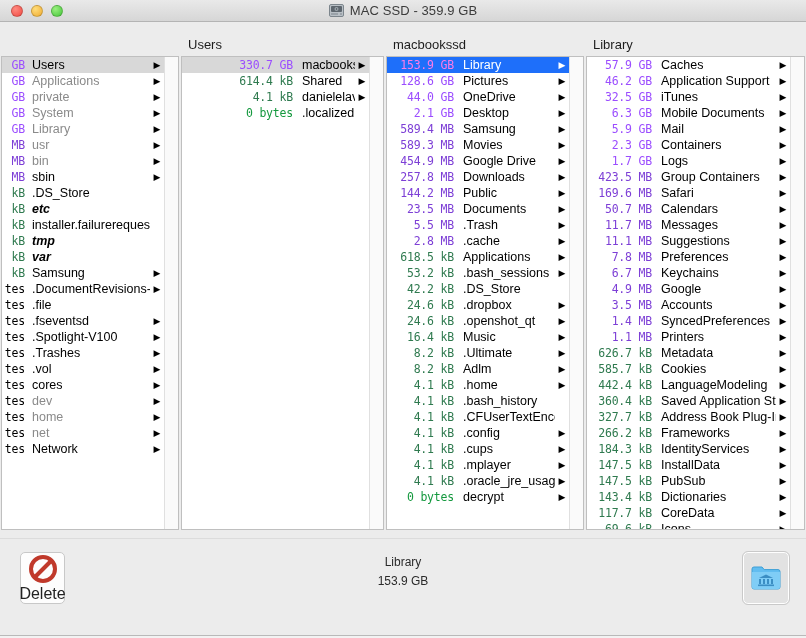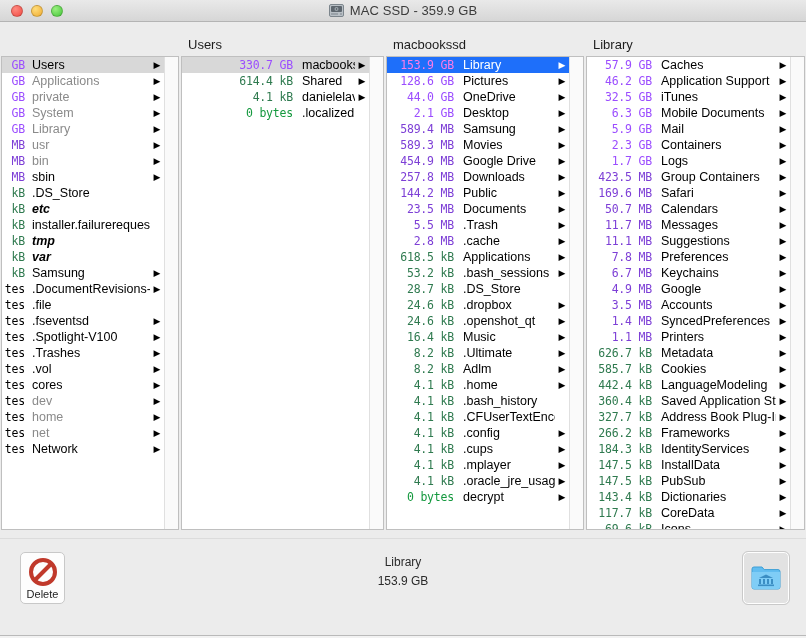--- a/index.html
+++ b/index.html
@@ -174,21 +174,21 @@
     left: 20px; top: 13px;
     width: 45px; height: 52px;
     background: #fdfdfd;
     border: 1px solid #c8c8c8;
     border-radius: 5px;
     display: flex; flex-direction: column;
     align-items: center; justify-content: center;
     gap: 1px;
     cursor: default;
   }
-  #delete-label { font-size: 11px; color: #222; }
+  #delete-label { font-size: 16px; color: #222; }
   #status {
     position: absolute;
     left: 0; right: 0; top: 16px;
     text-align: center;
   }
   #status .line1 { font-size: 12px; color: #2b2b2b; margin-bottom: 5px; }
   #status .line2 { font-size: 12px; color: #2b2b2b; }
   #trash-btn {
     position: absolute;
     right: 17px; top: 13px;
@@ -465,21 +465,21 @@
               <div class="size"><span class="num u-kB">618.5 </span><span class="unit u-kB">kB</span></div>
               <div class="name">Applications</div>
               <div class="arrow">▶</div>
             </div>
             <div class="row">
               <div class="size"><span class="num u-kB">53.2 </span><span class="unit u-kB">kB</span></div>
               <div class="name">.bash_sessions</div>
               <div class="arrow">▶</div>
             </div>
             <div class="row">
-              <div class="size"><span class="num u-kB">28.7 </span><span class="unit u-kB">kB</span></div>
+              <div class="size"><span class="num u-kB">42.2 </span><span class="unit u-kB">kB</span></div>
               <div class="name">.DS_Store</div>
               <div class="arrow hidden">▶</div>
             </div>
             <div class="row">
               <div class="size"><span class="num u-kB">24.6 </span><span class="unit u-kB">kB</span></div>
               <div class="name">.dropbox</div>
               <div class="arrow">▶</div>
             </div>
             <div class="row">
               <div class="size"><span class="num u-kB">24.6 </span><span class="unit u-kB">kB</span></div>

